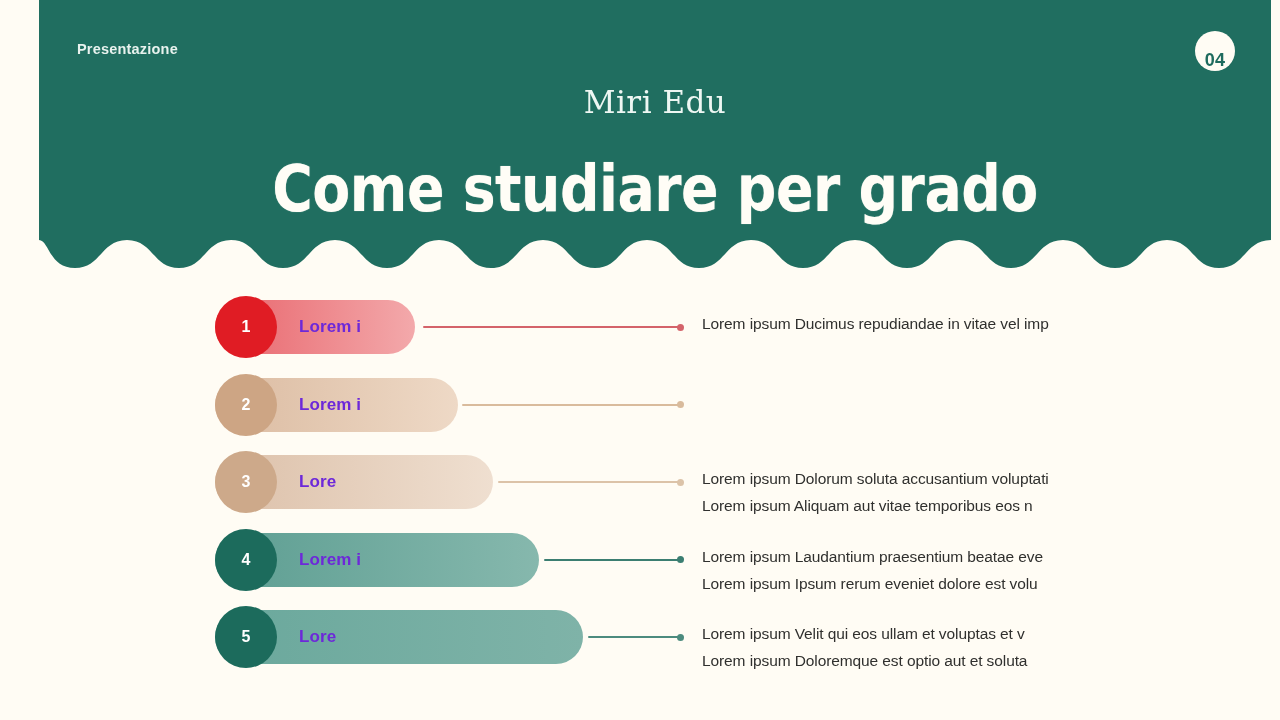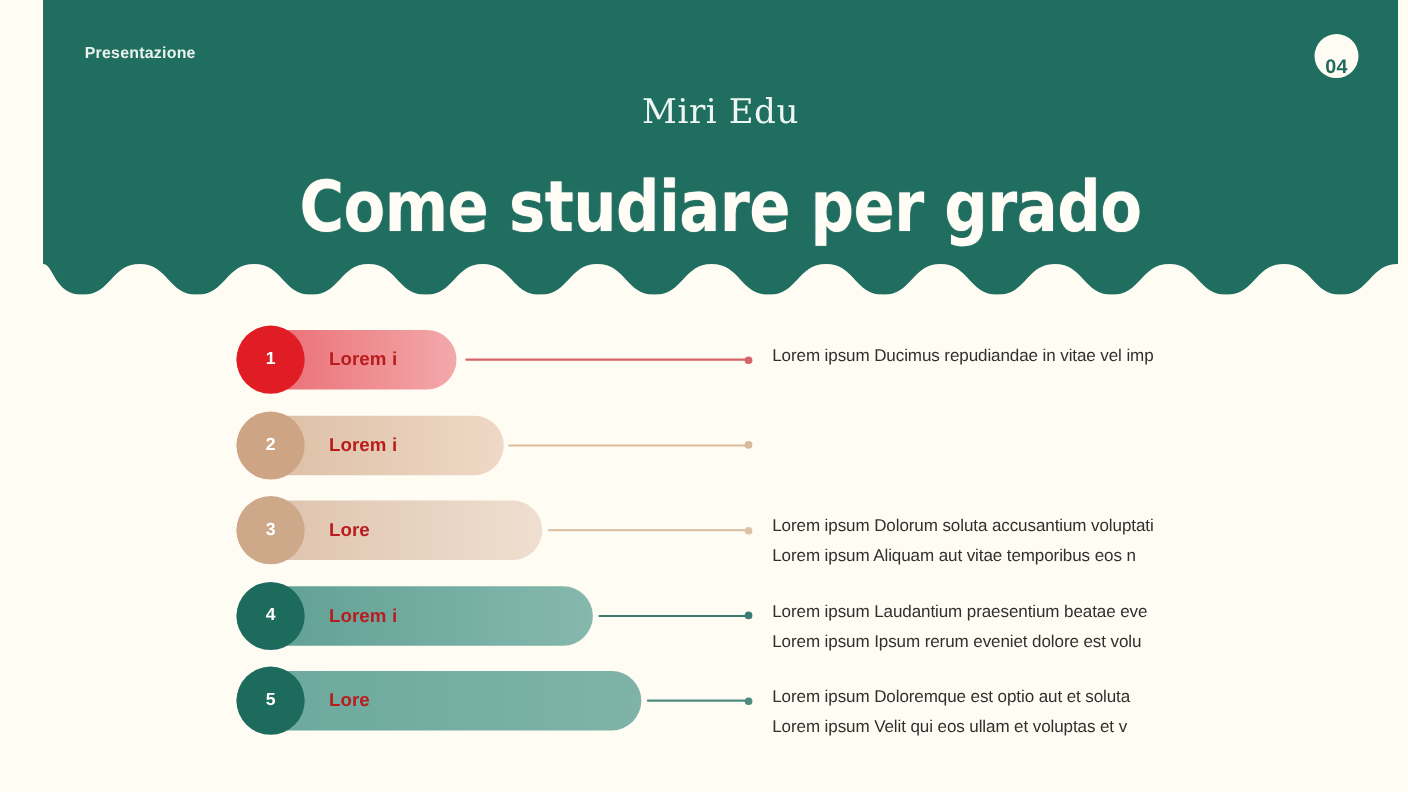--- a/index.html
+++ b/index.html
@@ -102,21 +102,21 @@
     height:54px;
     border-radius:27px;
   }
   .pill-label {
     position:absolute;
     left:84px; top:0;
     height:54px;
     display:flex; align-items:center;
     font-size:17px;
     font-weight:700;
-    color:#b91c1c;
+    color:#6d28d9;
     letter-spacing:.1px;
     white-space:nowrap;
     z-index:3;
   }
   .num-circle {
     position:absolute;
     left:0; top:-4px;
     width:62px; height:62px;
     border-radius:50%;
     display:flex; align-items:center; justify-content:center;
@@ -275,19 +275,19 @@
           <div class="pill-label">Lore</div>
           <div class="num-circle" style="background: rgb(28, 107, 92);">
             <span>5</span>
           </div>
         </div>
         <div class="connector" style="left: 573px; width: 93px;">
           <div class="line" style="background: rgb(76, 139, 126);"></div>
           <div class="dot" style="background: rgb(76, 139, 126);"></div>
         </div>
         <div class="desc">
+          <div>Lorem ipsum Velit qui eos ullam et voluptas et v</div>
           <div>Lorem ipsum Doloremque est optio aut et soluta</div>
-          <div>Lorem ipsum Velit qui eos ullam et voluptas et v</div>
         </div>
       </div>
     </div>
 
 </div>
 
 </body></html>

